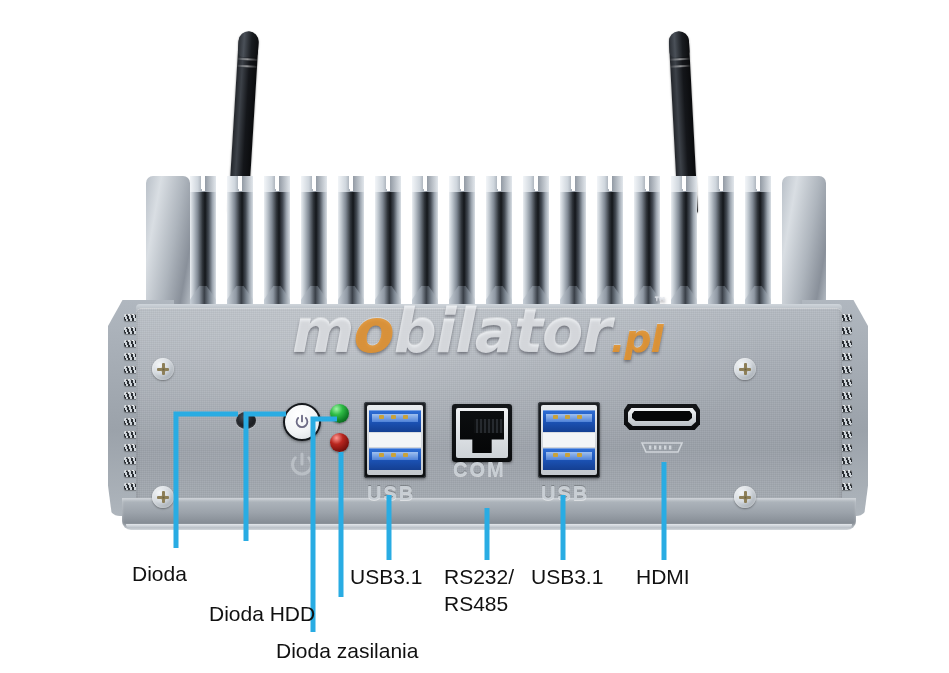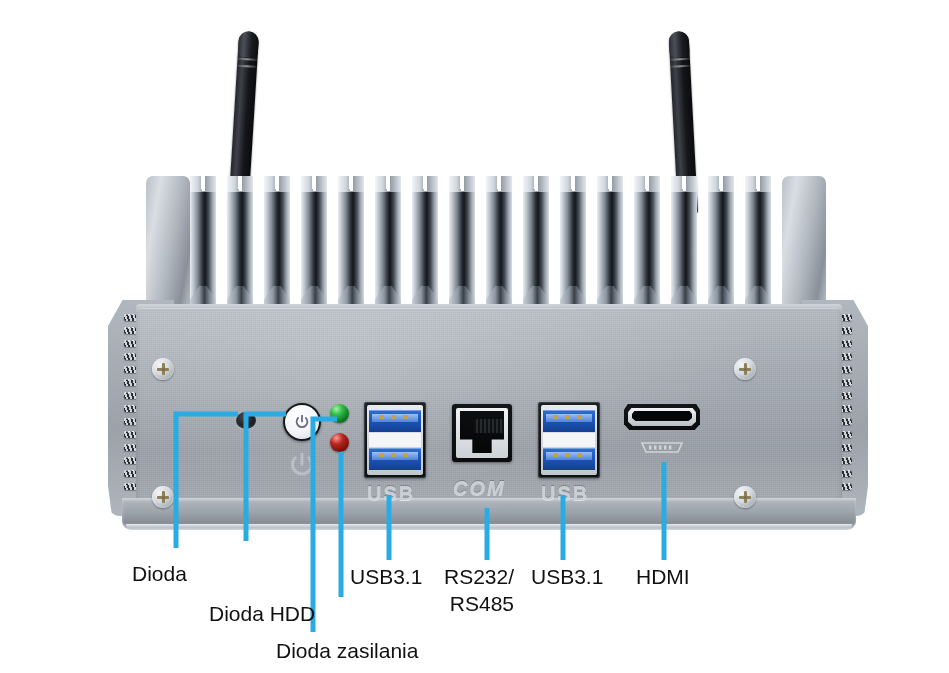--- a/index.html
+++ b/index.html
@@ -143,21 +143,21 @@
     text-shadow:0 2px 3px rgba(40,40,50,.45), 0 -1px 0 rgba(255,255,255,.4);}
   #wmtext .o{color:rgba(226,146,46,.88);}
   #wmtext .pl{color:rgba(226,146,46,.9);font-size:38px;}
   #wmtm{position:absolute;right:-4px;top:-2px;font-size:15px;font-weight:700;
     color:rgba(225,230,236,.75);font-family:"DejaVu Sans", sans-serif;}
 
   
   #callouts{position:absolute;left:0;top:0;width:949px;height:673px;pointer-events:none;}
   .lbl{position:absolute;font-size:21px;color:#111111;white-space:pre;line-height:27px;
     font-family:"Liberation Sans", sans-serif;}
-  .lbl.center{text-align:right;}
+  .lbl.center{text-align:left;}
 </style>
 </head>
 <body>
 
 <div id="stage">
 
   <div class="antenna" style="left:228px;top:32px;height:182px;transform:rotate(3.5deg);transform-origin:bottom center;">
     <div class="cap"></div>
     <div class="ring" style="top:26px"></div>
     <div class="ring" style="top:33px"></div>
@@ -323,21 +323,21 @@
       </div>
     </div>
     <div class="silk" style="left:259px;top:182px;">USB</div>
 
     <div class="comport" style="left:344px;top:104px;">
       <div class="frame"></div>
       <div class="cavity">
         <div class="goldbar"></div>
       </div>
     </div>
-    <div class="silk" style="left:345px;top:177px;font-style:italic;">COM</div>
+    <div class="silk" style="left:345px;top:158px;">COM</div>
 
     <div class="usbstack" style="left:430px;top:102px;">
       <div class="shell"></div>
       <div class="usbport" style="top:8px;">
         <span class="tongue" style="top:4px;"></span>
         <span class="pin" style="left:10px;top:5px;"></span>
           <span class="pin" style="left:22px;top:5px;"></span>
         <span class="pin" style="left:34px;top:5px;"></span>
       </div>
       <div class="usbgap" style="top:31px;"></div>
@@ -359,20 +359,26 @@
       <g fill="#cfd4d9">
         <rect x="10" y="5.5" width="2.4" height="4"></rect>
           <rect x="15" y="5.5" width="2.4" height="4"></rect>
         <rect x="20" y="5.5" width="2.4" height="4"></rect>
           <rect x="25" y="5.5" width="2.4" height="4"></rect>
         <rect x="30" y="5.5" width="2.4" height="4"></rect>
       </g>
     </svg>
   </div>
 
+  <div id="watermark">
+    <div id="wmtext">
+      <span>m</span><span class="o">o</span><span>bilator</span><span class="pl">.pl</span>
+      <span id="wmtm">™</span>
+    </div>
+  </div>
 
   <svg id="callouts" viewBox="0 0 949 673" xmlns="http://www.w3.org/2000/svg">
     <g stroke="#29ace3" stroke-width="5" fill="none" stroke-linecap="butt">
 
       <path d="M238 414 H176 V548"></path>
 
       <path d="M286 414 H246 V541"></path>
 
       <path d="M341 452 V597"></path>
 

